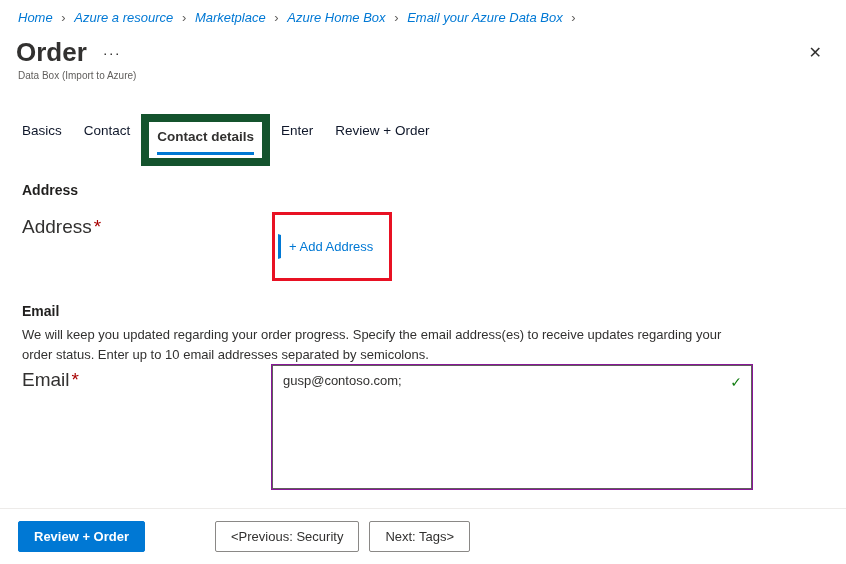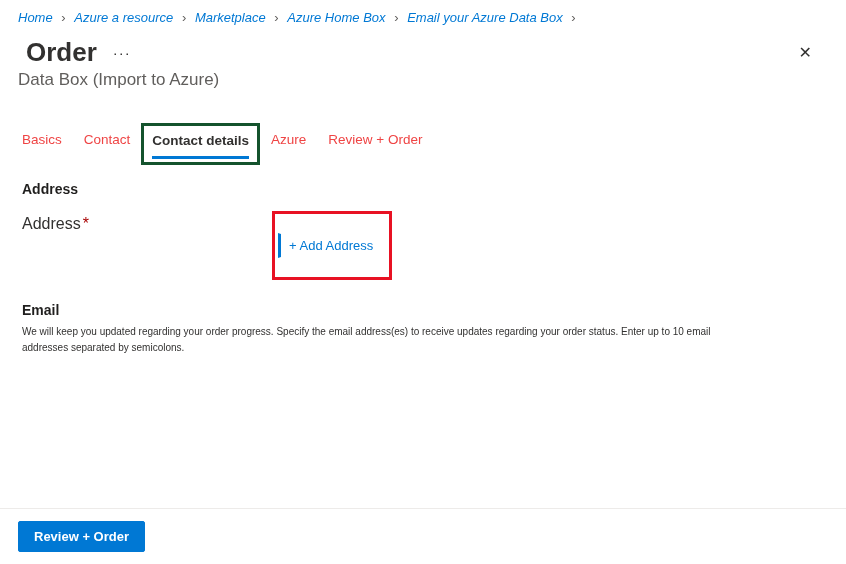--- a/index.html
+++ b/index.html
@@ -23,21 +23,21 @@
     cursor: pointer;
     font-style: italic;
   }
   .breadcrumb .sep {
     color: #605e5c;
     margin: 0 5px;
   }
   .header-row {
     display: flex;
     align-items: center;
-    padding: 0 26px;
+    padding: 0 16px;
     margin-top: 6px;
   }
   .page-title {
     font-size: 26px;
     font-weight: 600;
     color: #323130;
   }
   .more-dots {
     margin-left: 16px;
     font-size: 15px;
@@ -48,43 +48,43 @@
   .close-x {
     margin-left: auto;
     margin-right: 2px;
     font-size: 16px;
     color: #323130;
     cursor: pointer;
     padding: 4px 6px;
   }
   .subtitle {
     padding: 2px 18px 0 18px;
-    font-size: 17px;
+    font-size: 10px;
     color: #605e5c;
   }
   .tabs {
     display: flex;
     gap: 22px;
     padding: 0 22px;
     margin-top: 38px;
     font-size: 13.5px;
   }
   .tab {
-    color: #ef4444;
+    color: #0f172a;
     padding: 4px 0 8px 0;
     cursor: pointer;
     border-bottom: 3px solid transparent;
   }
   .tab.active {
     font-weight: 600;
     color: #323130;
     border-bottom: 3px solid #0078d4;
   }
   .tab-highlight {
-    border: 3px solid #14532d;
+    border: 8px solid #14532d;
     padding: 3px 8px 3px 8px;
     margin: -5px -11px -6px -11px;
     text-align: center;
   }
   .section {
     padding: 0 22px;
   }
   .section-heading {
     font-size: 14px;
     font-weight: 600;
@@ -93,42 +93,42 @@
     margin-bottom: 14px;
   }
   .section-heading.tight { margin-bottom: 6px; }
   .form-row {
     display: flex;
     align-items: flex-start;
     margin-bottom: 12px;
   }
   .form-label {
     width: 250px;
-    font-size: 16px;
+    font-size: 19px;
     color: #323130;
     padding-top: 4px;
   }
   .req { color: #a80000; margin-left: 2px; }
   .add-address-wrap {
     border: 3px solid #e81123;
     padding: 19px 3px;
     display: inline-block;
   }
   .add-address-btn {
     border: 1px solid #ffffff;
     border-left: 3px solid #0078d4;
     color: #0078d4;
     background: #fff;
     font-size: 13px;
     padding: 4px 12px 4px 8px;
     cursor: pointer;
     font-family: inherit;
   }
   .desc-text {
-    font-size: 10px;
+    font-size: 13px;
     color: #323130;
     line-height: 1.55;
     margin-bottom: 0;
     max-width: 720px;
   }
   .email-box-wrap {
     position: relative;
     flex: 1;
     max-width: 480px;
   }
@@ -202,37 +202,50 @@
   <div class="close-x">✕</div>
 </div>
 <div class="subtitle">Data Box (Import to Azure)</div>
 
 <div class="tabs">
   <div class="tab">Basics</div>
   <div class="tab">Contact</div>
   <div class="tab-highlight">
     <div class="tab active">Contact details</div>
   </div>
-  <div class="tab">Azure</div>
+  <div class="tab">Enter</div>
   <div class="tab">Review + Order</div>
 </div>
 
 <div class="section">
   <div class="section-heading">Address</div>
   <div class="form-row">
     <div class="form-label">
       <span>Address</span><span class="req">*</span>
     </div>
     <div>
       <span class="add-address-wrap">
         <button class="add-address-btn">+ Add Address</button>
       </span>
     </div>
   </div>
 
   <div class="section-heading tight">Email</div>
   <div class="desc-text">We will keep you updated regarding your order progress. Specify the email address(es) to receive updates regarding your order status. Enter up to 10 email addresses separated by semicolons.</div>
 
+  <div class="form-row">
+    <div class="form-label">
+      <span>Email</span><span class="req">*</span>
+    </div>
+    <div class="email-box-wrap">
+      <textarea class="email-box" style="">gusp@contoso.com;</textarea>
+      <span class="check-icon">✓</span>
+    </div>
+  </div>
 </div>
 
 <div class="footer">
   <button class="btn primary">Review + Order</button>
+  <div class="btn-group">
+    <button class="btn">&lt;Previous: Security</button>
+    <button class="btn">Next: Tags&gt;</button>
+  </div>
 </div>
 
 </body></html>

